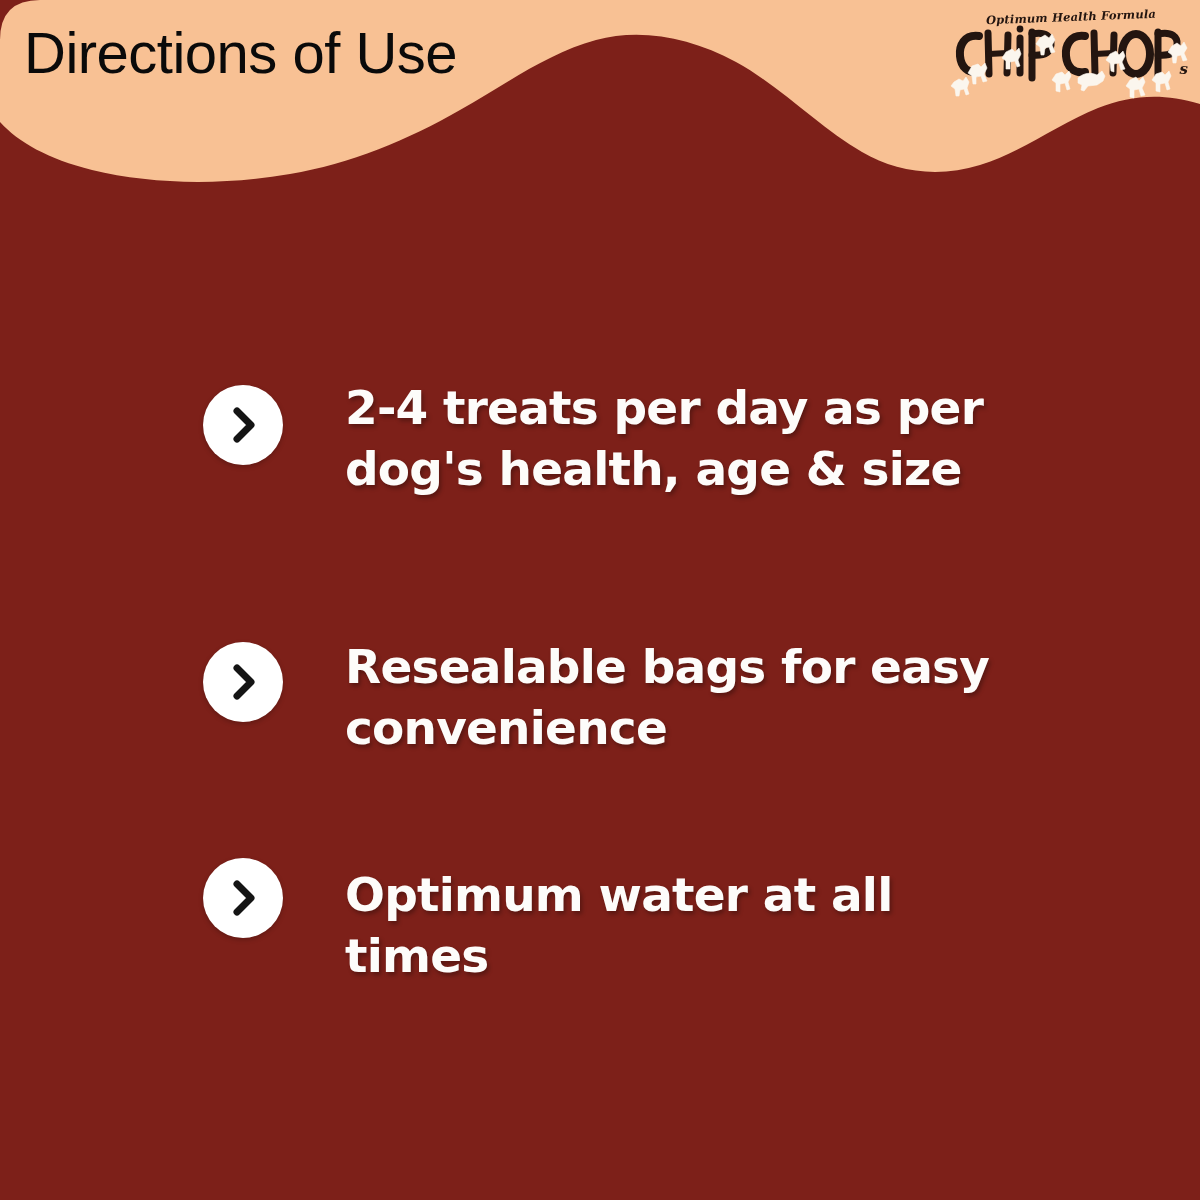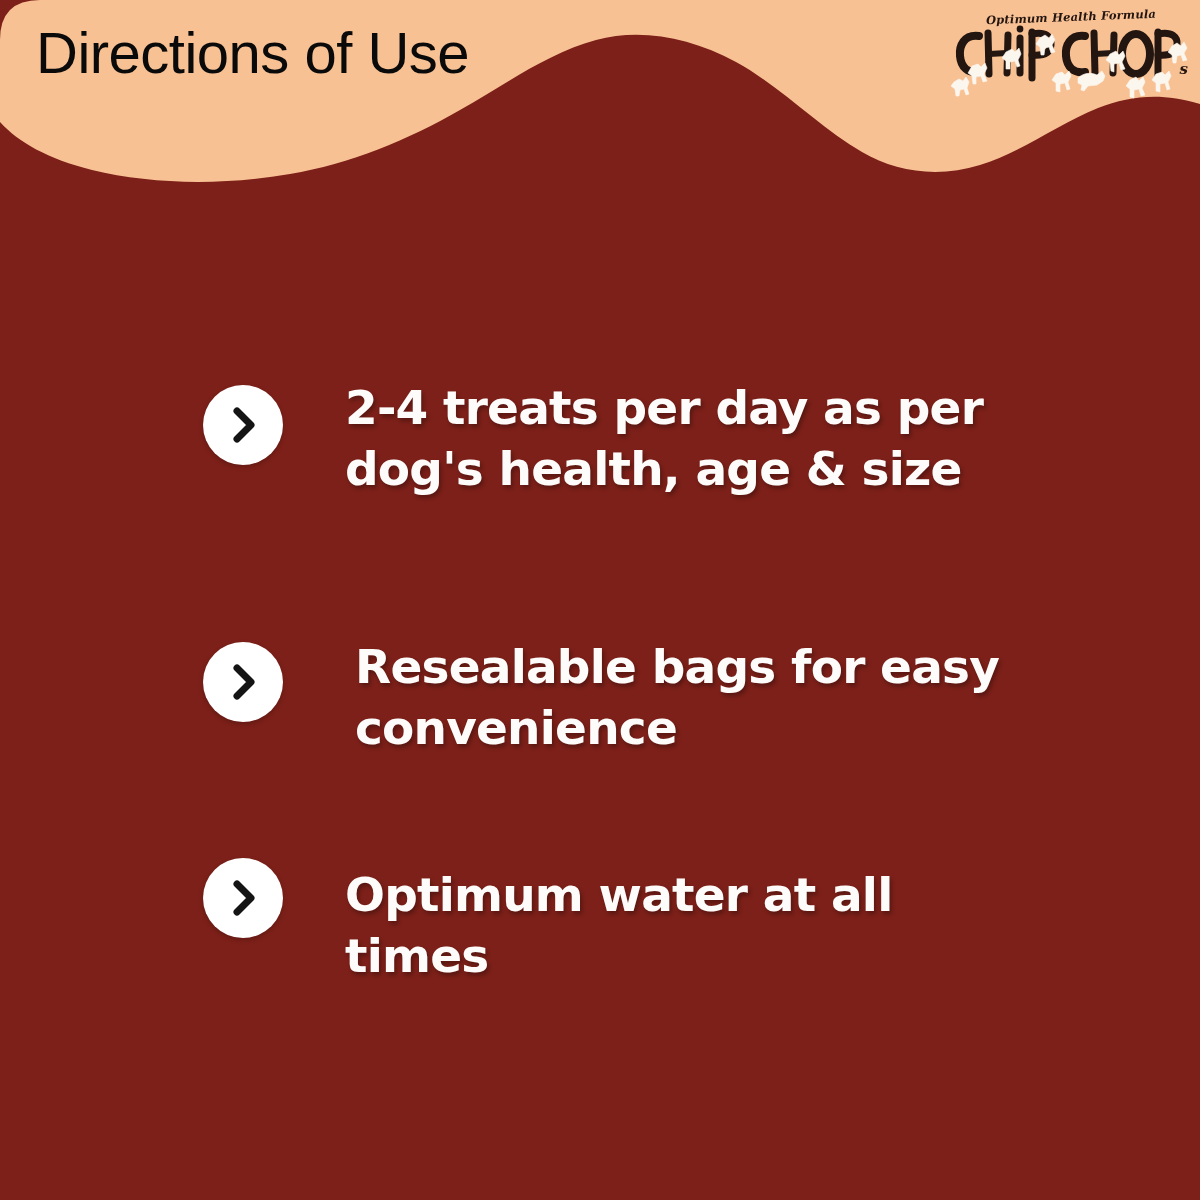--- a/index.html
+++ b/index.html
@@ -28,21 +28,21 @@
     top: 0;
     left: 0;
     width: 1200px;
     height: 200px;
   }
   .bg-header-wave svg { display: block; width: 1200px; height: 200px; }
 
   
   .page-title {
     position: absolute;
-    left: 36px;
+    left: 24px;
     top: 20px;
     font-size: 58px;
     font-weight: 400;
     letter-spacing: -0.5px;
     color: #0a0a0a;
     line-height: 1.15;
     white-space: nowrap;
   }
 
   
@@ -128,21 +128,21 @@
     width: 660px;
     color: #fdfcfa;
     font-family: "DejaVu Sans", sans-serif;
     font-weight: 700;
     font-size: 47px;
     line-height: 1.30;
     letter-spacing: -0.8px;
     text-shadow: 2px 3px 4px rgba(0,0,0,0.30);
   }
   .bullet-item.b3 .bullet-text { top: 6px; }
-  .bullet-item.b2 .bullet-text { top: -6px; margin-left: 10px; }
+  .bullet-item.b2 .bullet-text { top: -6px; }
 </style>
 </head>
 <body>
 
 <div id="canvas">
 
   <div class="bg-maroon"></div>
 
   <div class="bg-header-wave">
     <svg viewBox="0 0 1200 200" preserveAspectRatio="none" xmlns="http://www.w3.org/2000/svg">

